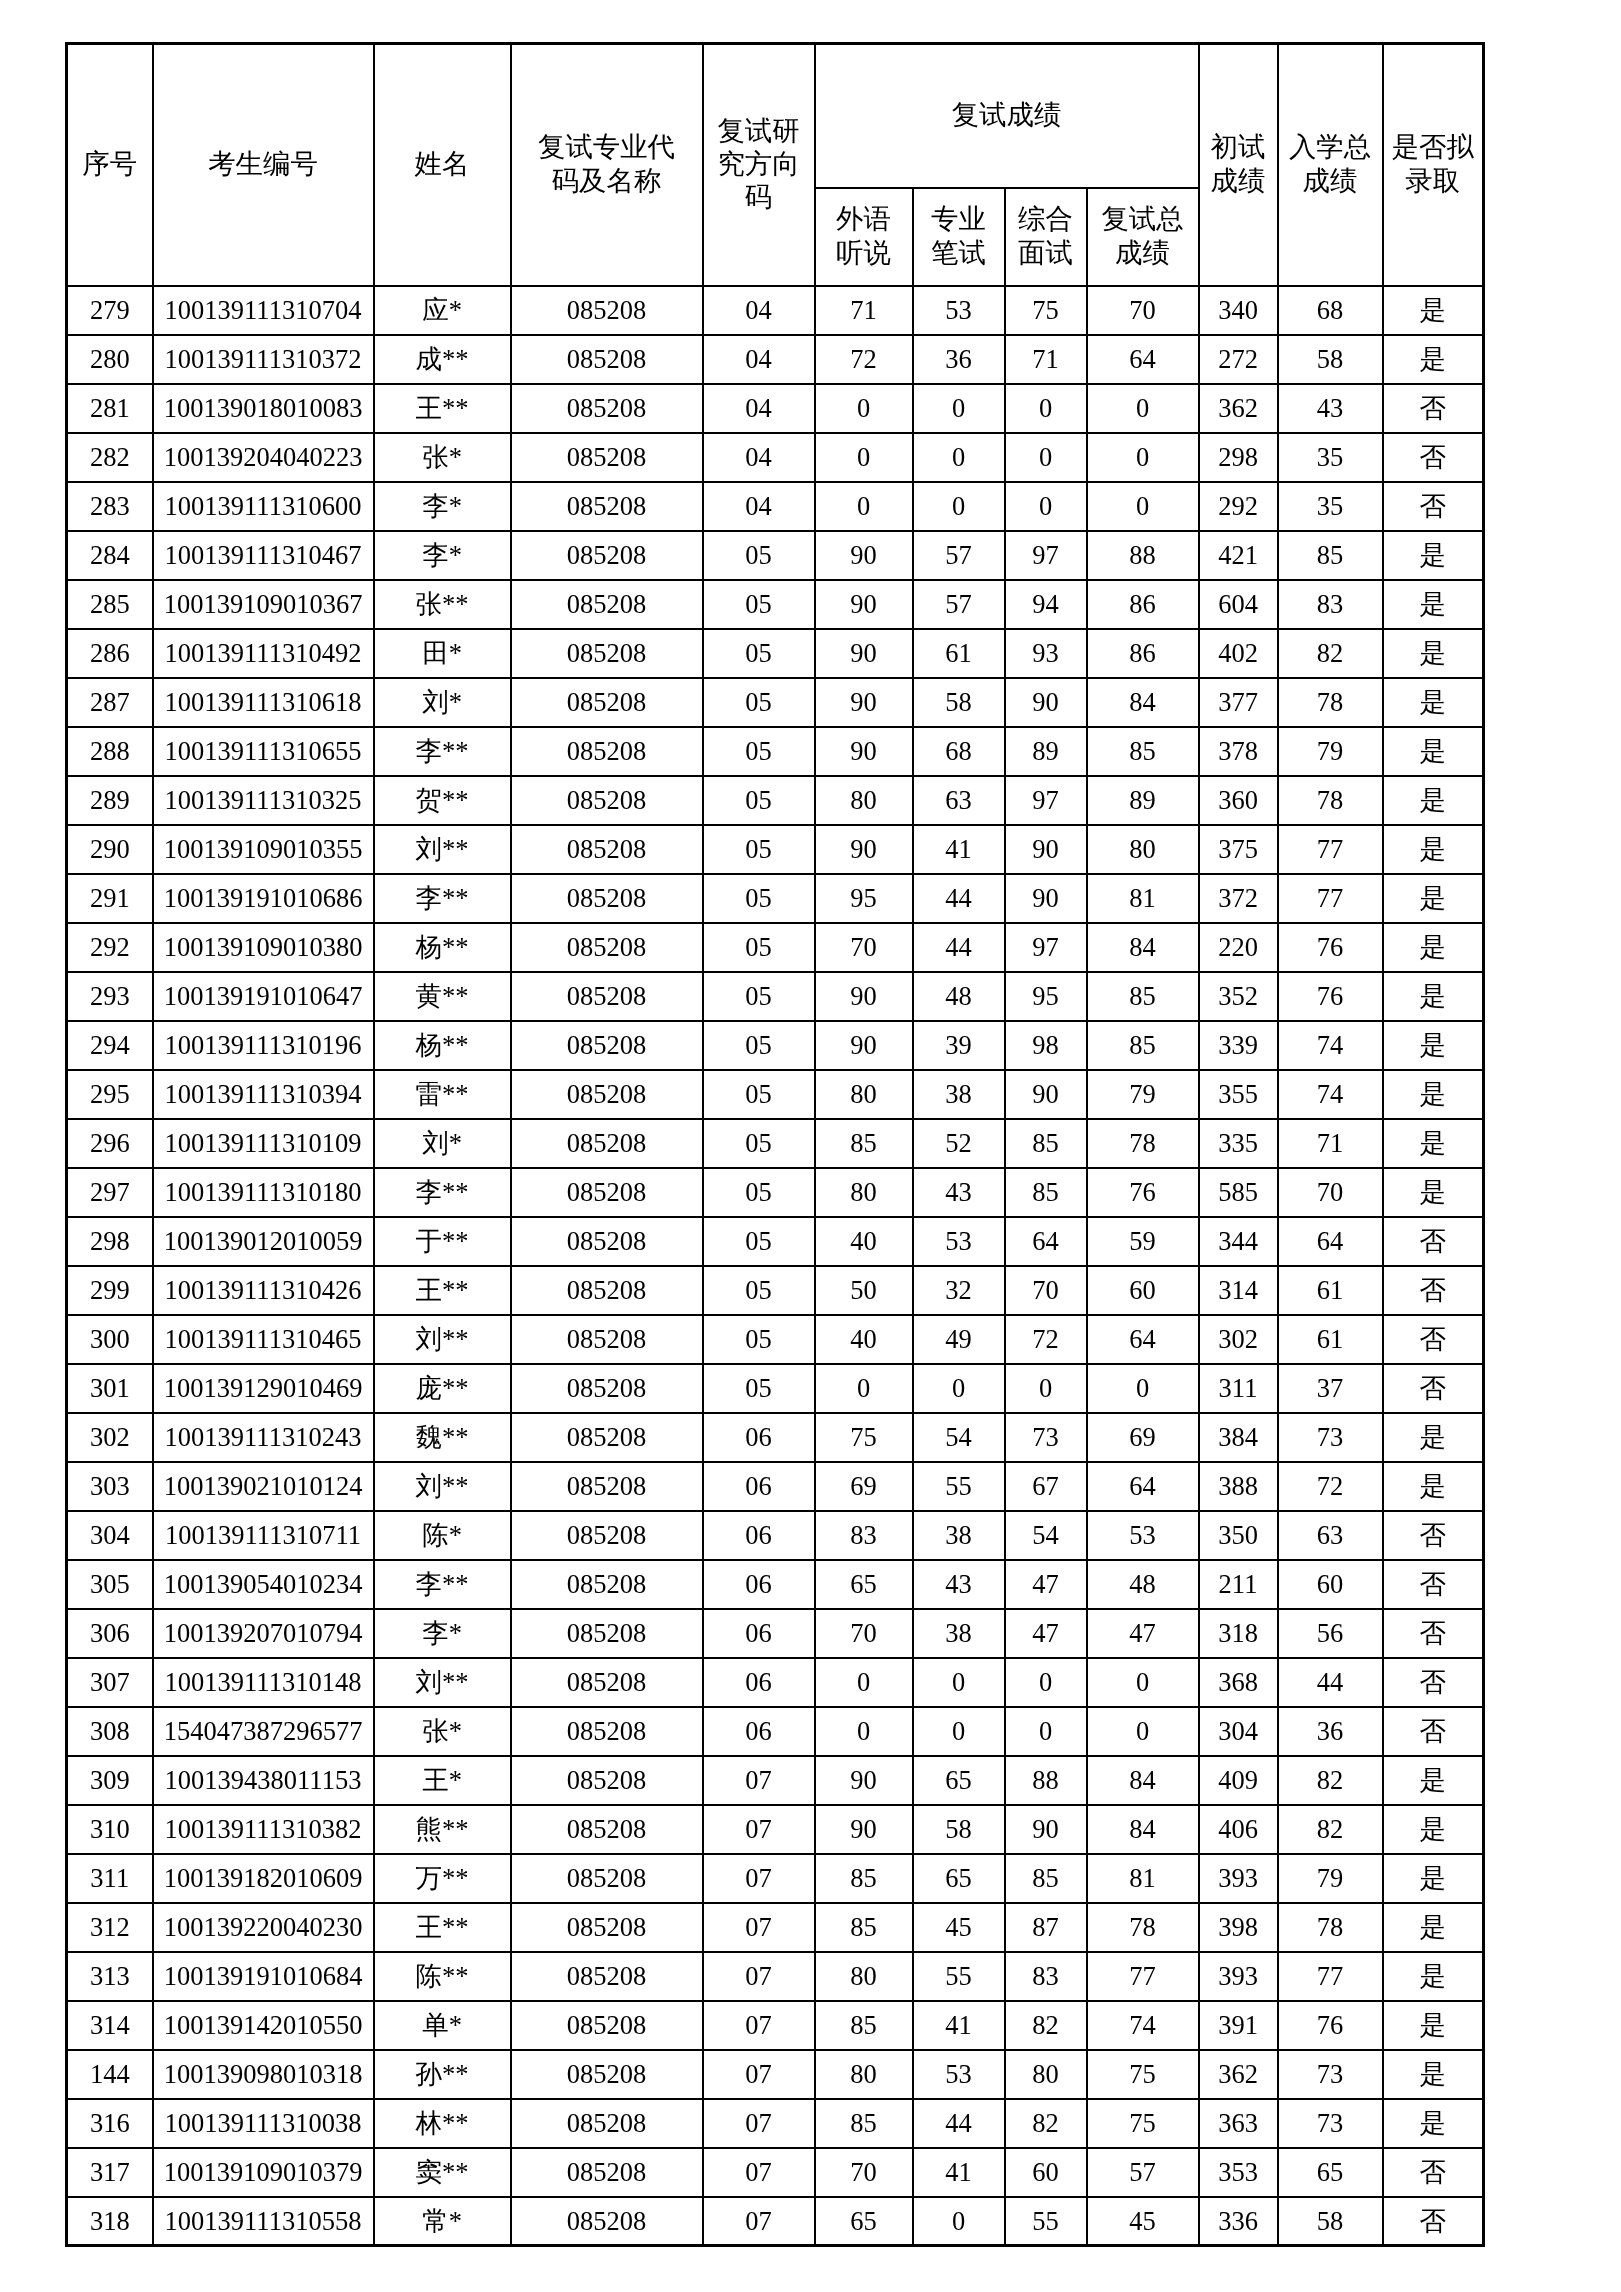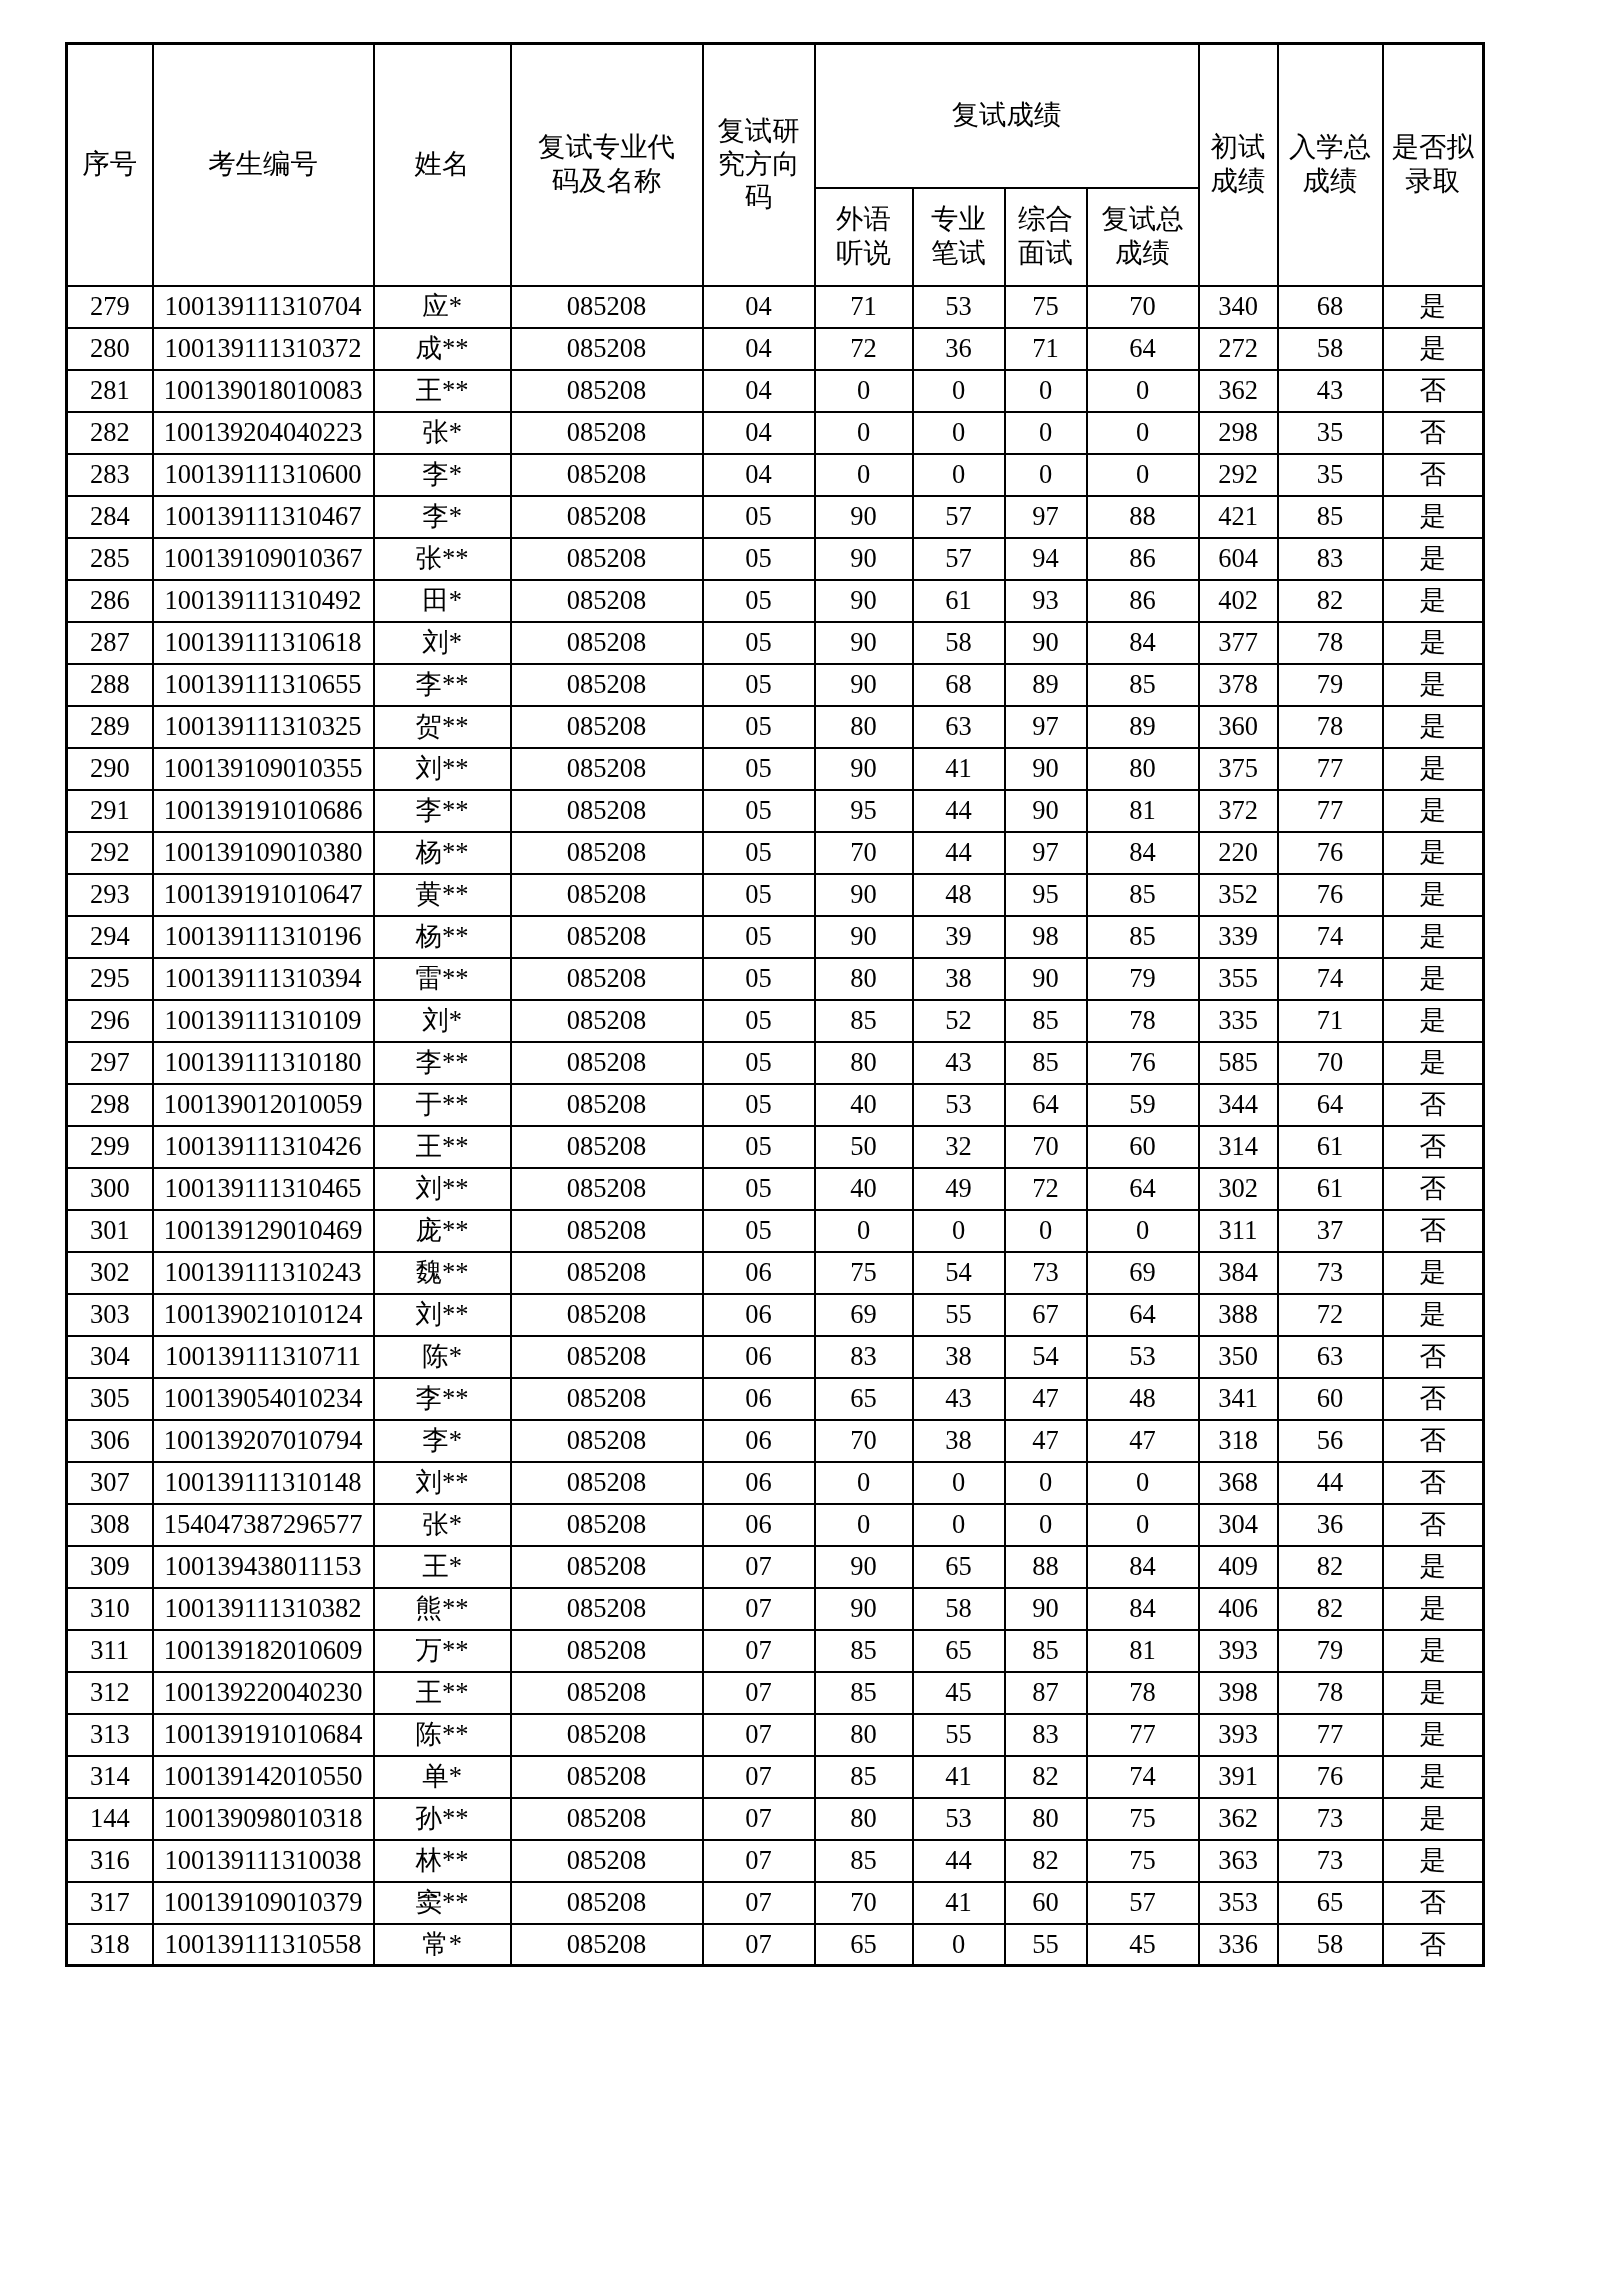--- a/index.html
+++ b/index.html
@@ -34,21 +34,21 @@
     background: #ffffff;
   }
   table.score-table th {
     font-weight: normal;
     font-size: 27.4px;
     line-height: 1.22;
     white-space: pre-line;
   }
   tr.header-row-1 { height: 144px; }
   tr.header-row-2 { height: 98px; }
-  tbody tr { height: 42px; }
+  tbody tr { height: 49px; }
   tbody td {
     font-size: 26.5px;
     line-height: 1.0;
   }
 </style>
 </head>
 <body>
 
 <div class="page">
   <table class="score-table">
@@ -463,21 +463,21 @@
         <tr>
           <td>305</td>
           <td>100139054010234</td>
           <td>李**</td>
           <td>085208</td>
           <td>06</td>
           <td>65</td>
           <td>43</td>
           <td>47</td>
           <td>48</td>
-          <td>341</td>
+          <td>211</td>
           <td>60</td>
           <td>否</td>
         </tr>
         <tr>
           <td>306</td>
           <td>100139207010794</td>
           <td>李*</td>
           <td>085208</td>
           <td>06</td>
           <td>70</td>

